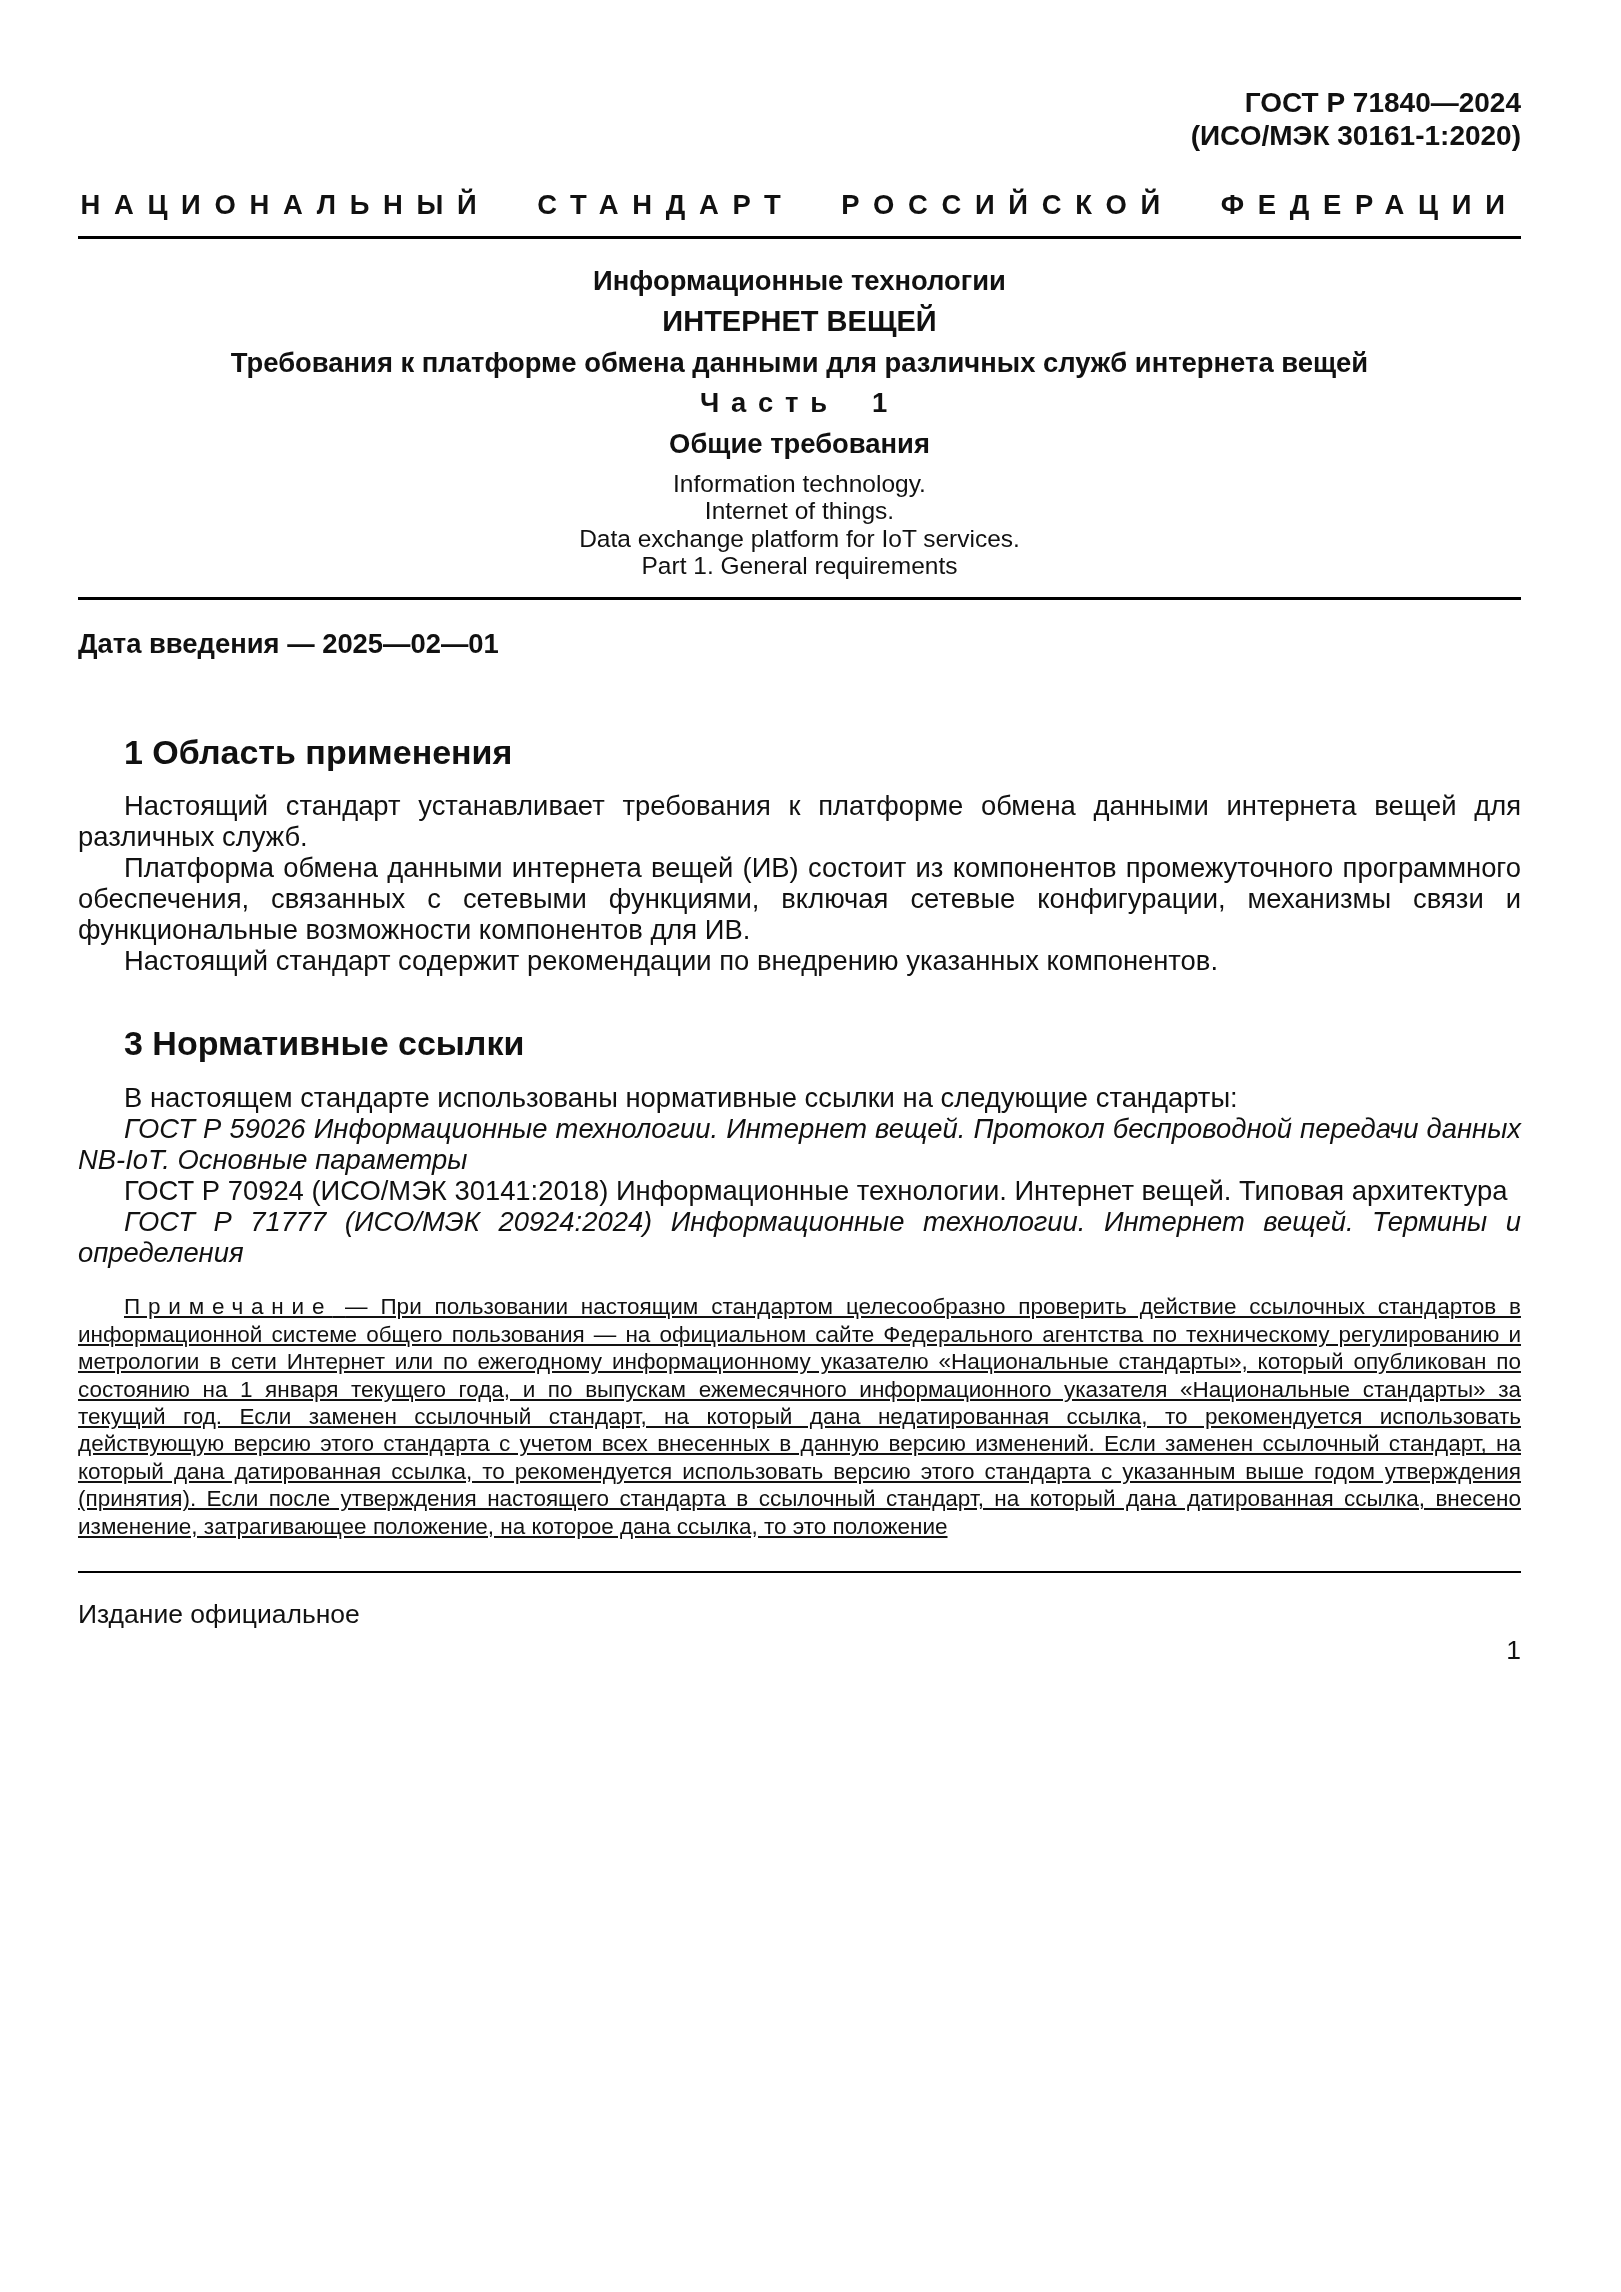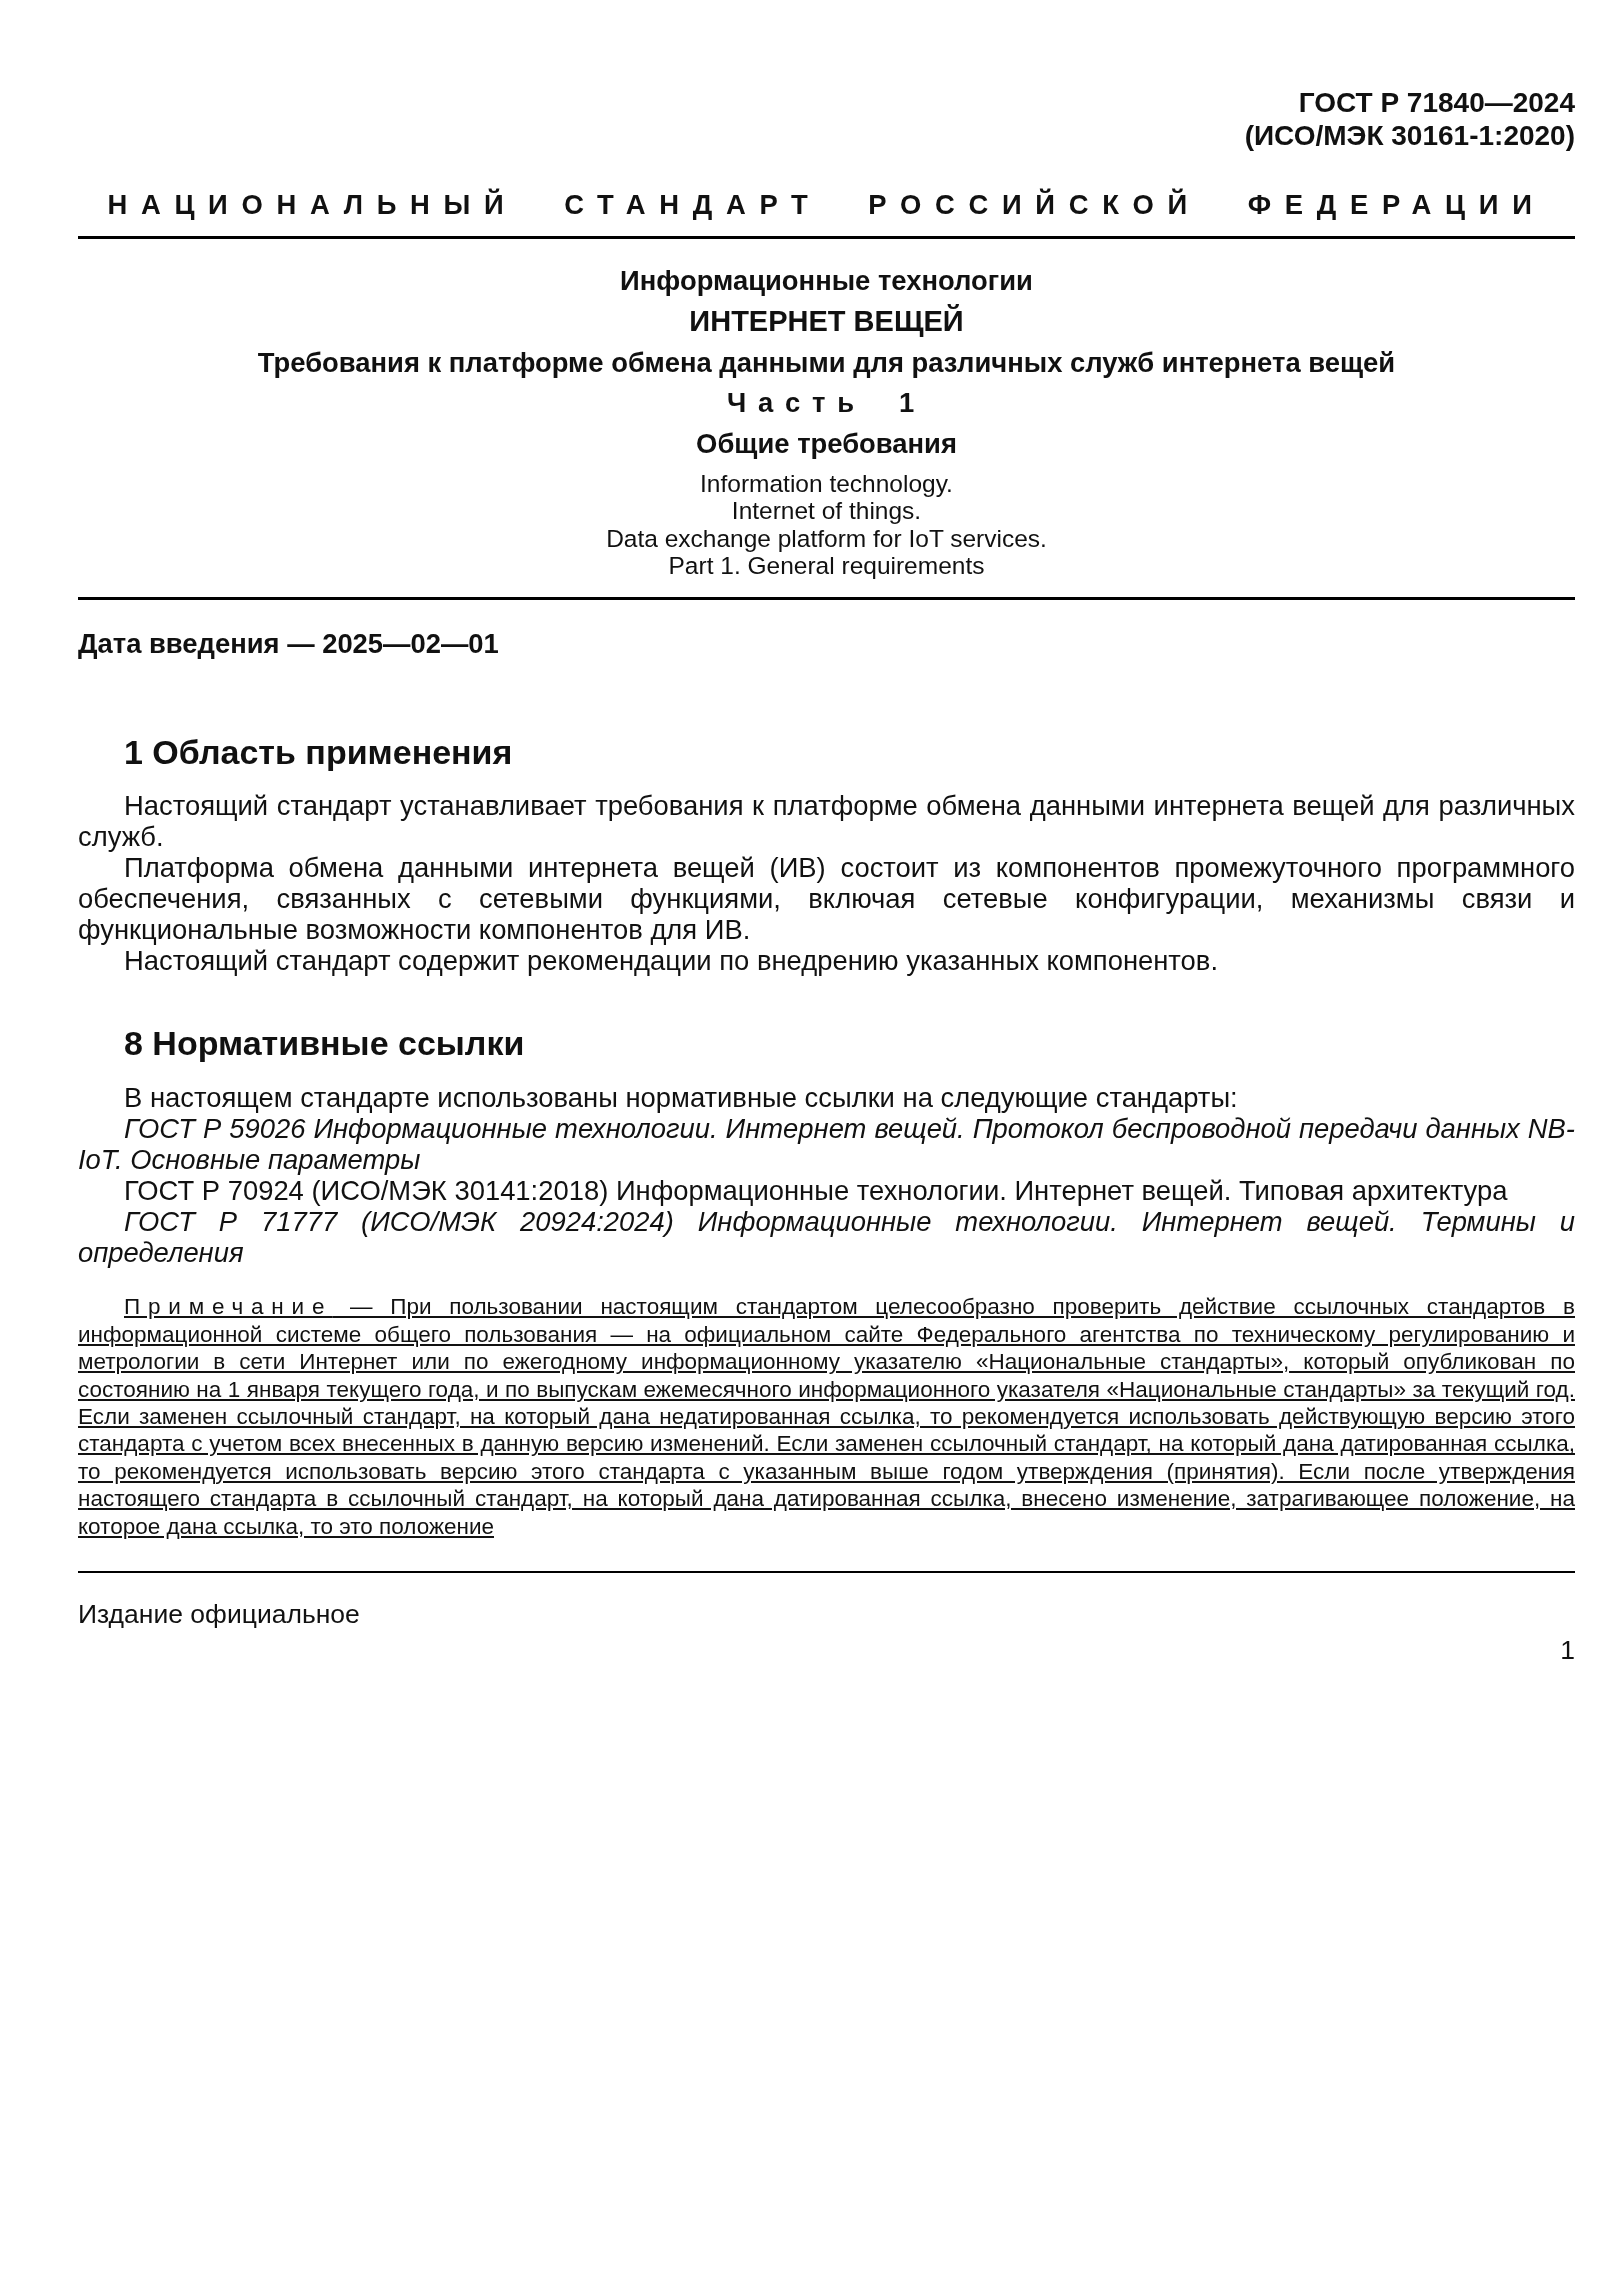--- a/index.html
+++ b/index.html
@@ -4,21 +4,21 @@
 <style>
   * { margin: 0; padding: 0; box-sizing: border-box; }
   html, body { background: #e8e8e8; }
   .page {
     width: 1621px;
     height: 2293px;
     margin: 0 auto;
     background: #ffffff;
     color: #111;
     font-family: "Liberation Sans", sans-serif;
-    padding: 86px 46px 0 78px;
+    padding: 86px 100px 0 78px;
     position: relative;
     overflow: hidden;
   }
 
   
   .doc-header { text-align: right; font-weight: bold; font-size: 28px; line-height: 33px; }
 
   
   .national-standard {
     margin-top: 37px;
@@ -109,21 +109,21 @@
   <p class="date-line">Дата введения — 2025—02—01</p>
 
   <section>
     <h2 class="section-heading">1 Область применения</h2>
     <p class="body-p">Настоящий стандарт устанавливает требования к платформе обмена данными интернета вещей для различных служб.</p>
     <p class="body-p">Платформа обмена данными интернета вещей (ИВ) состоит из компонентов промежуточного программного обеспечения, связанных с сетевыми функциями, включая сетевые конфигурации, механизмы связи и функциональные возможности компонентов для ИВ.</p>
     <p class="body-p">Настоящий стандарт содержит рекомендации по внедрению указанных компонентов.</p>
   </section>
 
   <section>
-    <h2 class="section-heading second">8 Нормативные ссылки</h2>
+    <h2 class="section-heading second">3 Нормативные ссылки</h2>
     <p class="body-p">В настоящем стандарте использованы нормативные ссылки на следующие стандарты:</p>
     <p class="ref italic">ГОСТ Р 59026 Информационные технологии. Интернет вещей. Протокол беспроводной передачи данных NB-IoT. Основные параметры</p>
     <p class="ref">ГОСТ Р 70924 (ИСО/МЭК 30141:2018) Информационные технологии. Интернет вещей. Типовая архитектура</p>
     <p class="ref italic">ГОСТ Р 71777 (ИСО/МЭК 20924:2024) Информационные технологии. Интернет вещей. Термины и определения</p>
     <div class="note">
       <span class="note-label">Примечание</span>
       <span>— При пользовании настоящим стандартом целесообразно проверить действие ссылочных стандартов в информационной системе общего пользования — на официальном сайте Федерального агентства по техническому регулированию и метрологии в сети Интернет или по ежегодному информационному указателю «Национальные стандарты», который опубликован по состоянию на 1 января текущего года, и по выпускам ежемесячного информационного указателя «Национальные стандарты» за текущий год. Если заменен ссылочный стандарт, на который дана недатированная ссылка, то рекомендуется использовать действующую версию этого стандарта с учетом всех внесенных в данную версию изменений. Если заменен ссылочный стандарт, на который дана датированная ссылка, то рекомендуется использовать версию этого стандарта с указанным выше годом утверждения (принятия). Если после утверждения настоящего стандарта в ссылочный стандарт, на который дана датированная ссылка, внесено изменение, затрагивающее положение, на которое дана ссылка, то это положение</span>
     </div>
   </section>
 

